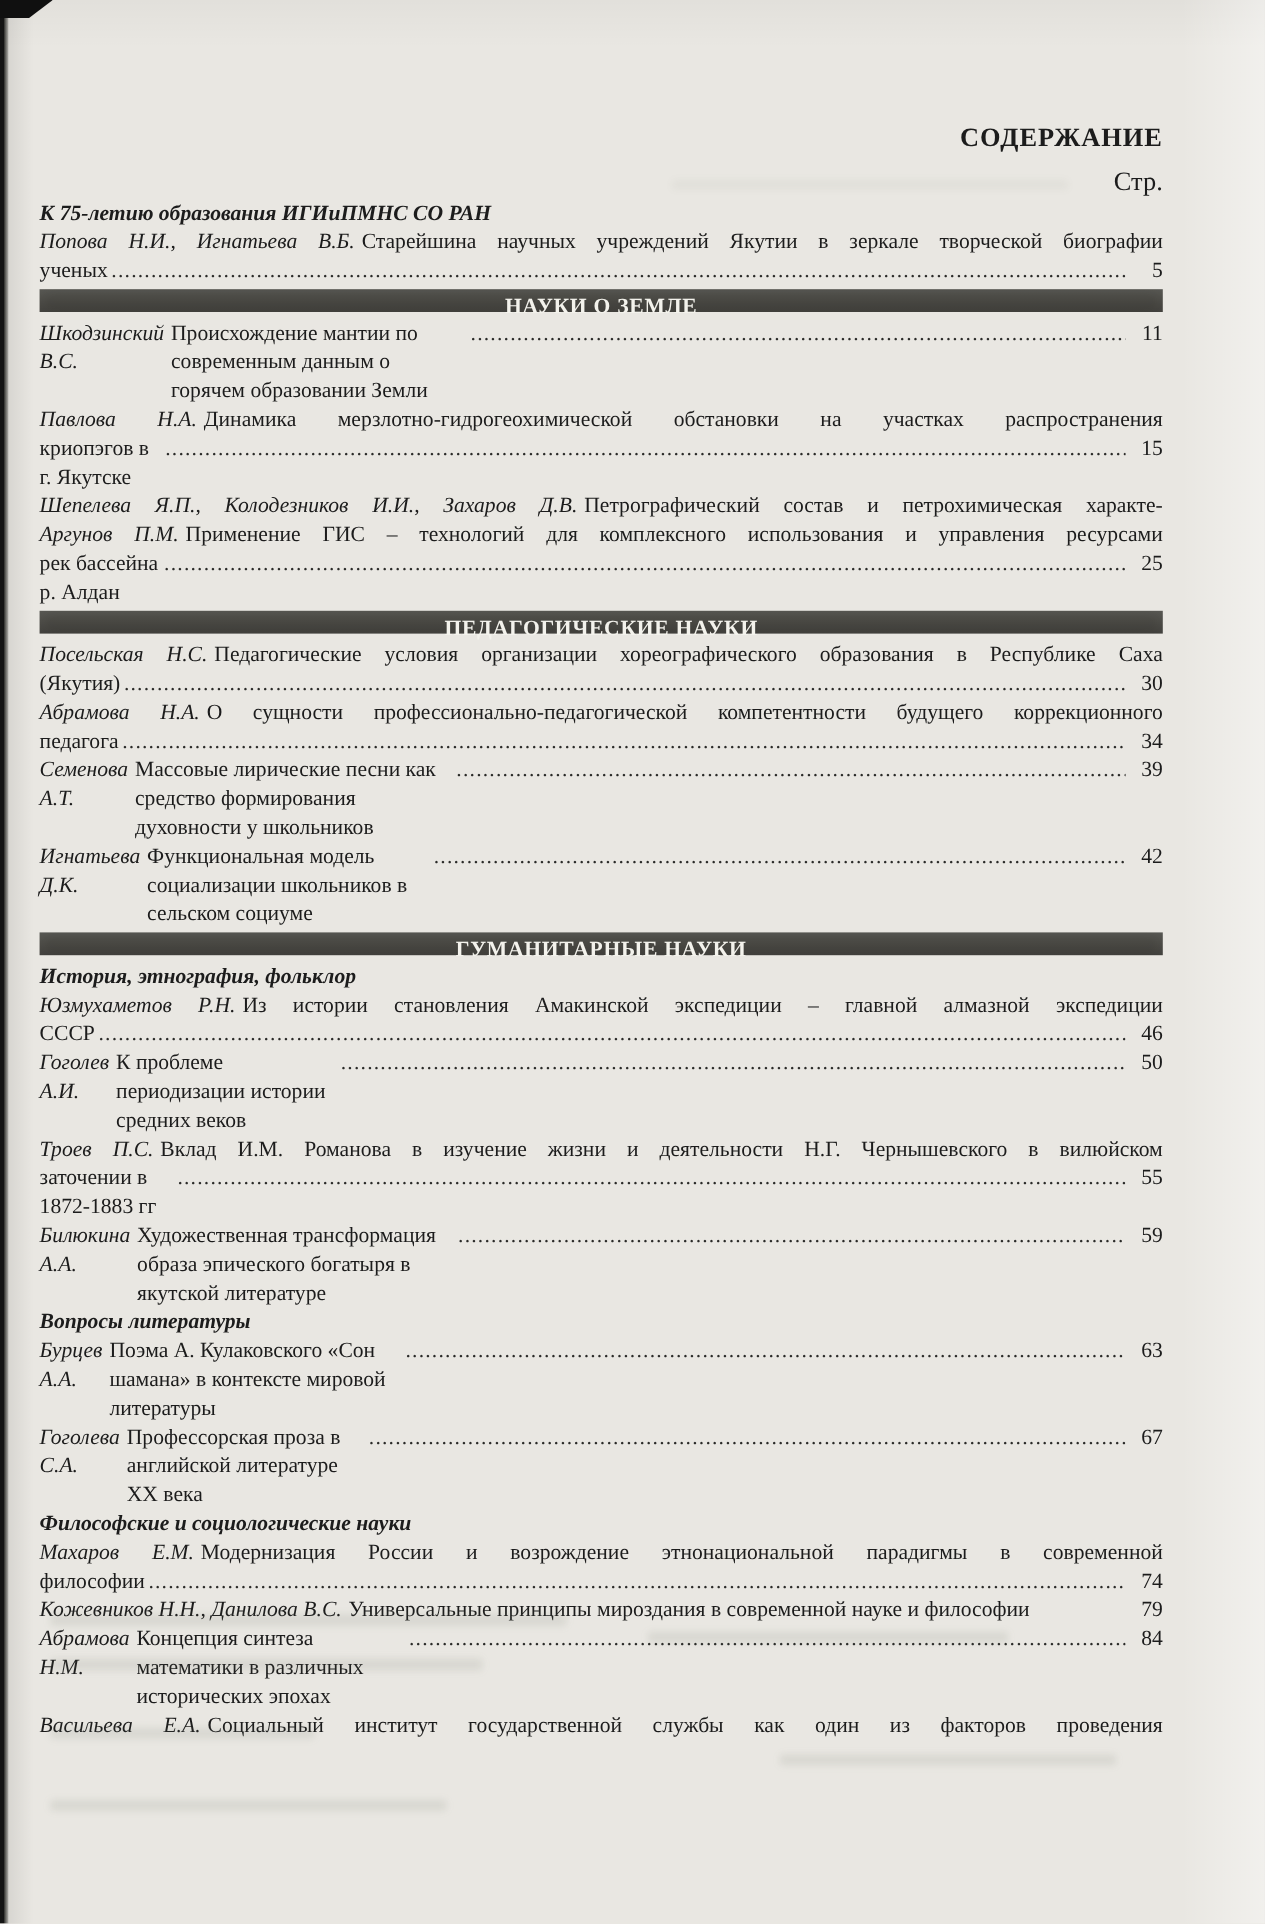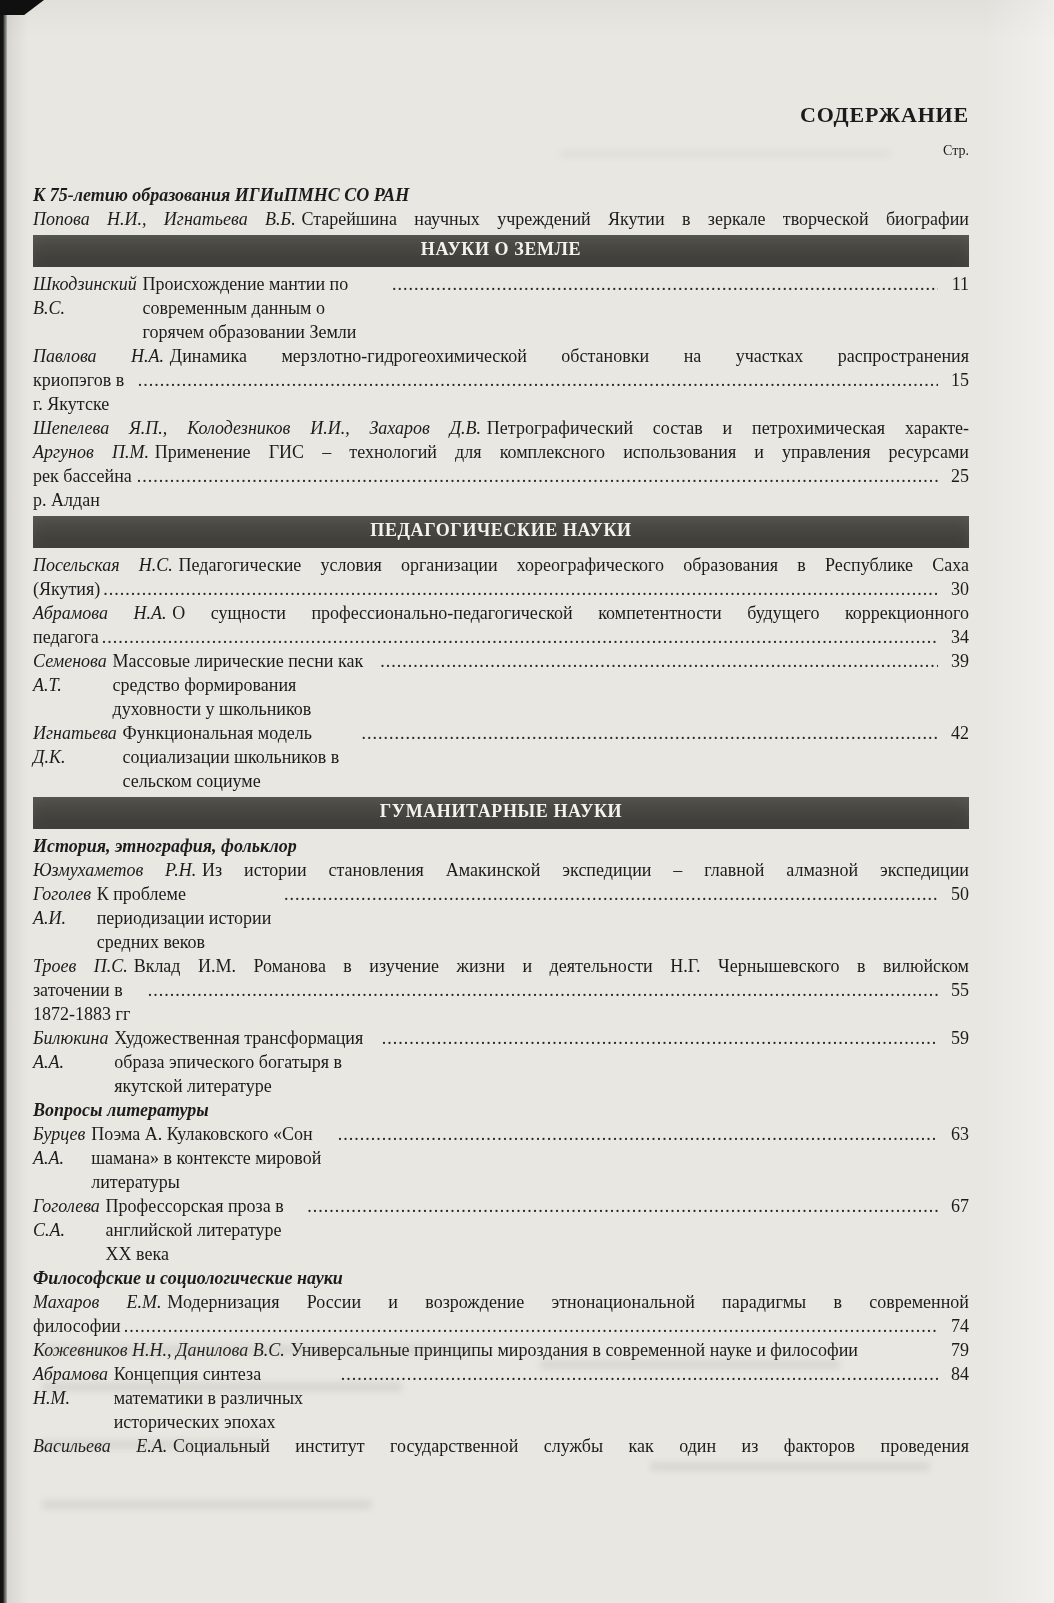--- a/index.html
+++ b/index.html
@@ -30,58 +30,63 @@
     position: absolute; background: rgba(110,116,104,0.13);
     filter: blur(3px); border-radius: 3px;
   }
 
   
   .content { width: 936px; margin-left: 33px; padding-top: 102px; position: relative; }
   .doc-title {
     text-align: right; font-weight: bold; font-size: 22px; letter-spacing: 0.8px;
     margin-bottom: 12px;
   }
-  .str-label { text-align: right; font-size: 14px; line-height: 22px; margin-bottom: 21px; }
+  .str-label { text-align: right; font-size: 22px; line-height: 22px; margin-bottom: 3px; }
 
   .subheading { font-weight: bold; font-style: italic; font-size: 18px; line-height: 24px; }
 
   .entry { font-size: 18px; line-height: 24px; }
   .entry .line.cont { text-align: justify; text-align-last: justify; }
   .entry .line.last { display: flex; align-items: baseline; }
   .authors { font-style: italic; margin-right: 0.32em; }
   .entry .text { flex: 0 1 auto; }
   .dots { flex: 1 1 auto; overflow: hidden; white-space: nowrap; margin: 0 3px; color: #2a2a28; }
   .dots::after {
     content: "......................................................................................................................................................................................................................................................";
     letter-spacing: 1px;
   }
   .dots.nodots::after { content: ""; }
   .pg { flex: 0 0 auto; min-width: 28px; text-align: right; }
 
   .section-bar {
-    height: 32px; line-height: 28px; margin: 4px 0 5px;
+    height: 19px; line-height: 28px; margin: 4px 0 5px;
     text-align: center; font-weight: bold; font-size: 18px; letter-spacing: 0.6px;
     color: var(--bar_text, #f3f2ec);
     background: linear-gradient(180deg, #50504b 0%, var(--bar_bg, #45443f) 55%, #3a3935 100%);
     box-shadow: inset 0 0 14px rgba(255,255,255,0.07);
   }
 </style>
 </head>
 <body>
 
 <div class="left-edge"></div>
 <div class="corner-mark"></div>
 
 <div class="content">
   <div class="doc-title">СОДЕРЖАНИЕ</div>
   <div class="str-label">Стр.</div>
   <div id="toc">
       <div class="subheading">К 75-летию образования ИГИиПМНС СО РАН</div>
       <div class="entry">
         <div class="line cont"><span class="authors">Попова Н.И., Игнатьева В.Б.</span><span class="text">Старейшина научных учреждений Якутии в зеркале творческой биографии</span></div>
+        <div class="line last">
+          <span class="text">ученых</span>
+          <span class="dots"></span>
+          <span class="pg">5</span>
+        </div>
       </div>
       <div class="section-bar">НАУКИ О ЗЕМЛЕ</div>
       <div class="entry">
         <div class="line last">
           <span class="authors">Шкодзинский В.С.</span>
           <span class="text">Происхождение мантии по современным данным о горячем образовании Земли</span>
           <span class="dots"></span>
           <span class="pg">11</span>
         </div>
       </div>
@@ -134,20 +139,25 @@
           <span class="authors">Игнатьева Д.К.</span>
           <span class="text">Функциональная модель социализации школьников в сельском социуме</span>
           <span class="dots"></span>
           <span class="pg">42</span>
         </div>
       </div>
       <div class="section-bar">ГУМАНИТАРНЫЕ НАУКИ</div>
       <div class="subheading">История, этнография, фольклор</div>
       <div class="entry">
         <div class="line cont"><span class="authors">Юзмухаметов Р.Н.</span><span class="text">Из истории становления Амакинской экспедиции – главной алмазной экспедиции</span></div>
+        <div class="line last">
+          <span class="text">СССР</span>
+          <span class="dots"></span>
+          <span class="pg">46</span>
+        </div>
       </div>
       <div class="entry">
         <div class="line last">
           <span class="authors">Гоголев А.И.</span>
           <span class="text">К проблеме периодизации истории средних веков</span>
           <span class="dots"></span>
           <span class="pg">50</span>
         </div>
       </div>
       <div class="entry">

